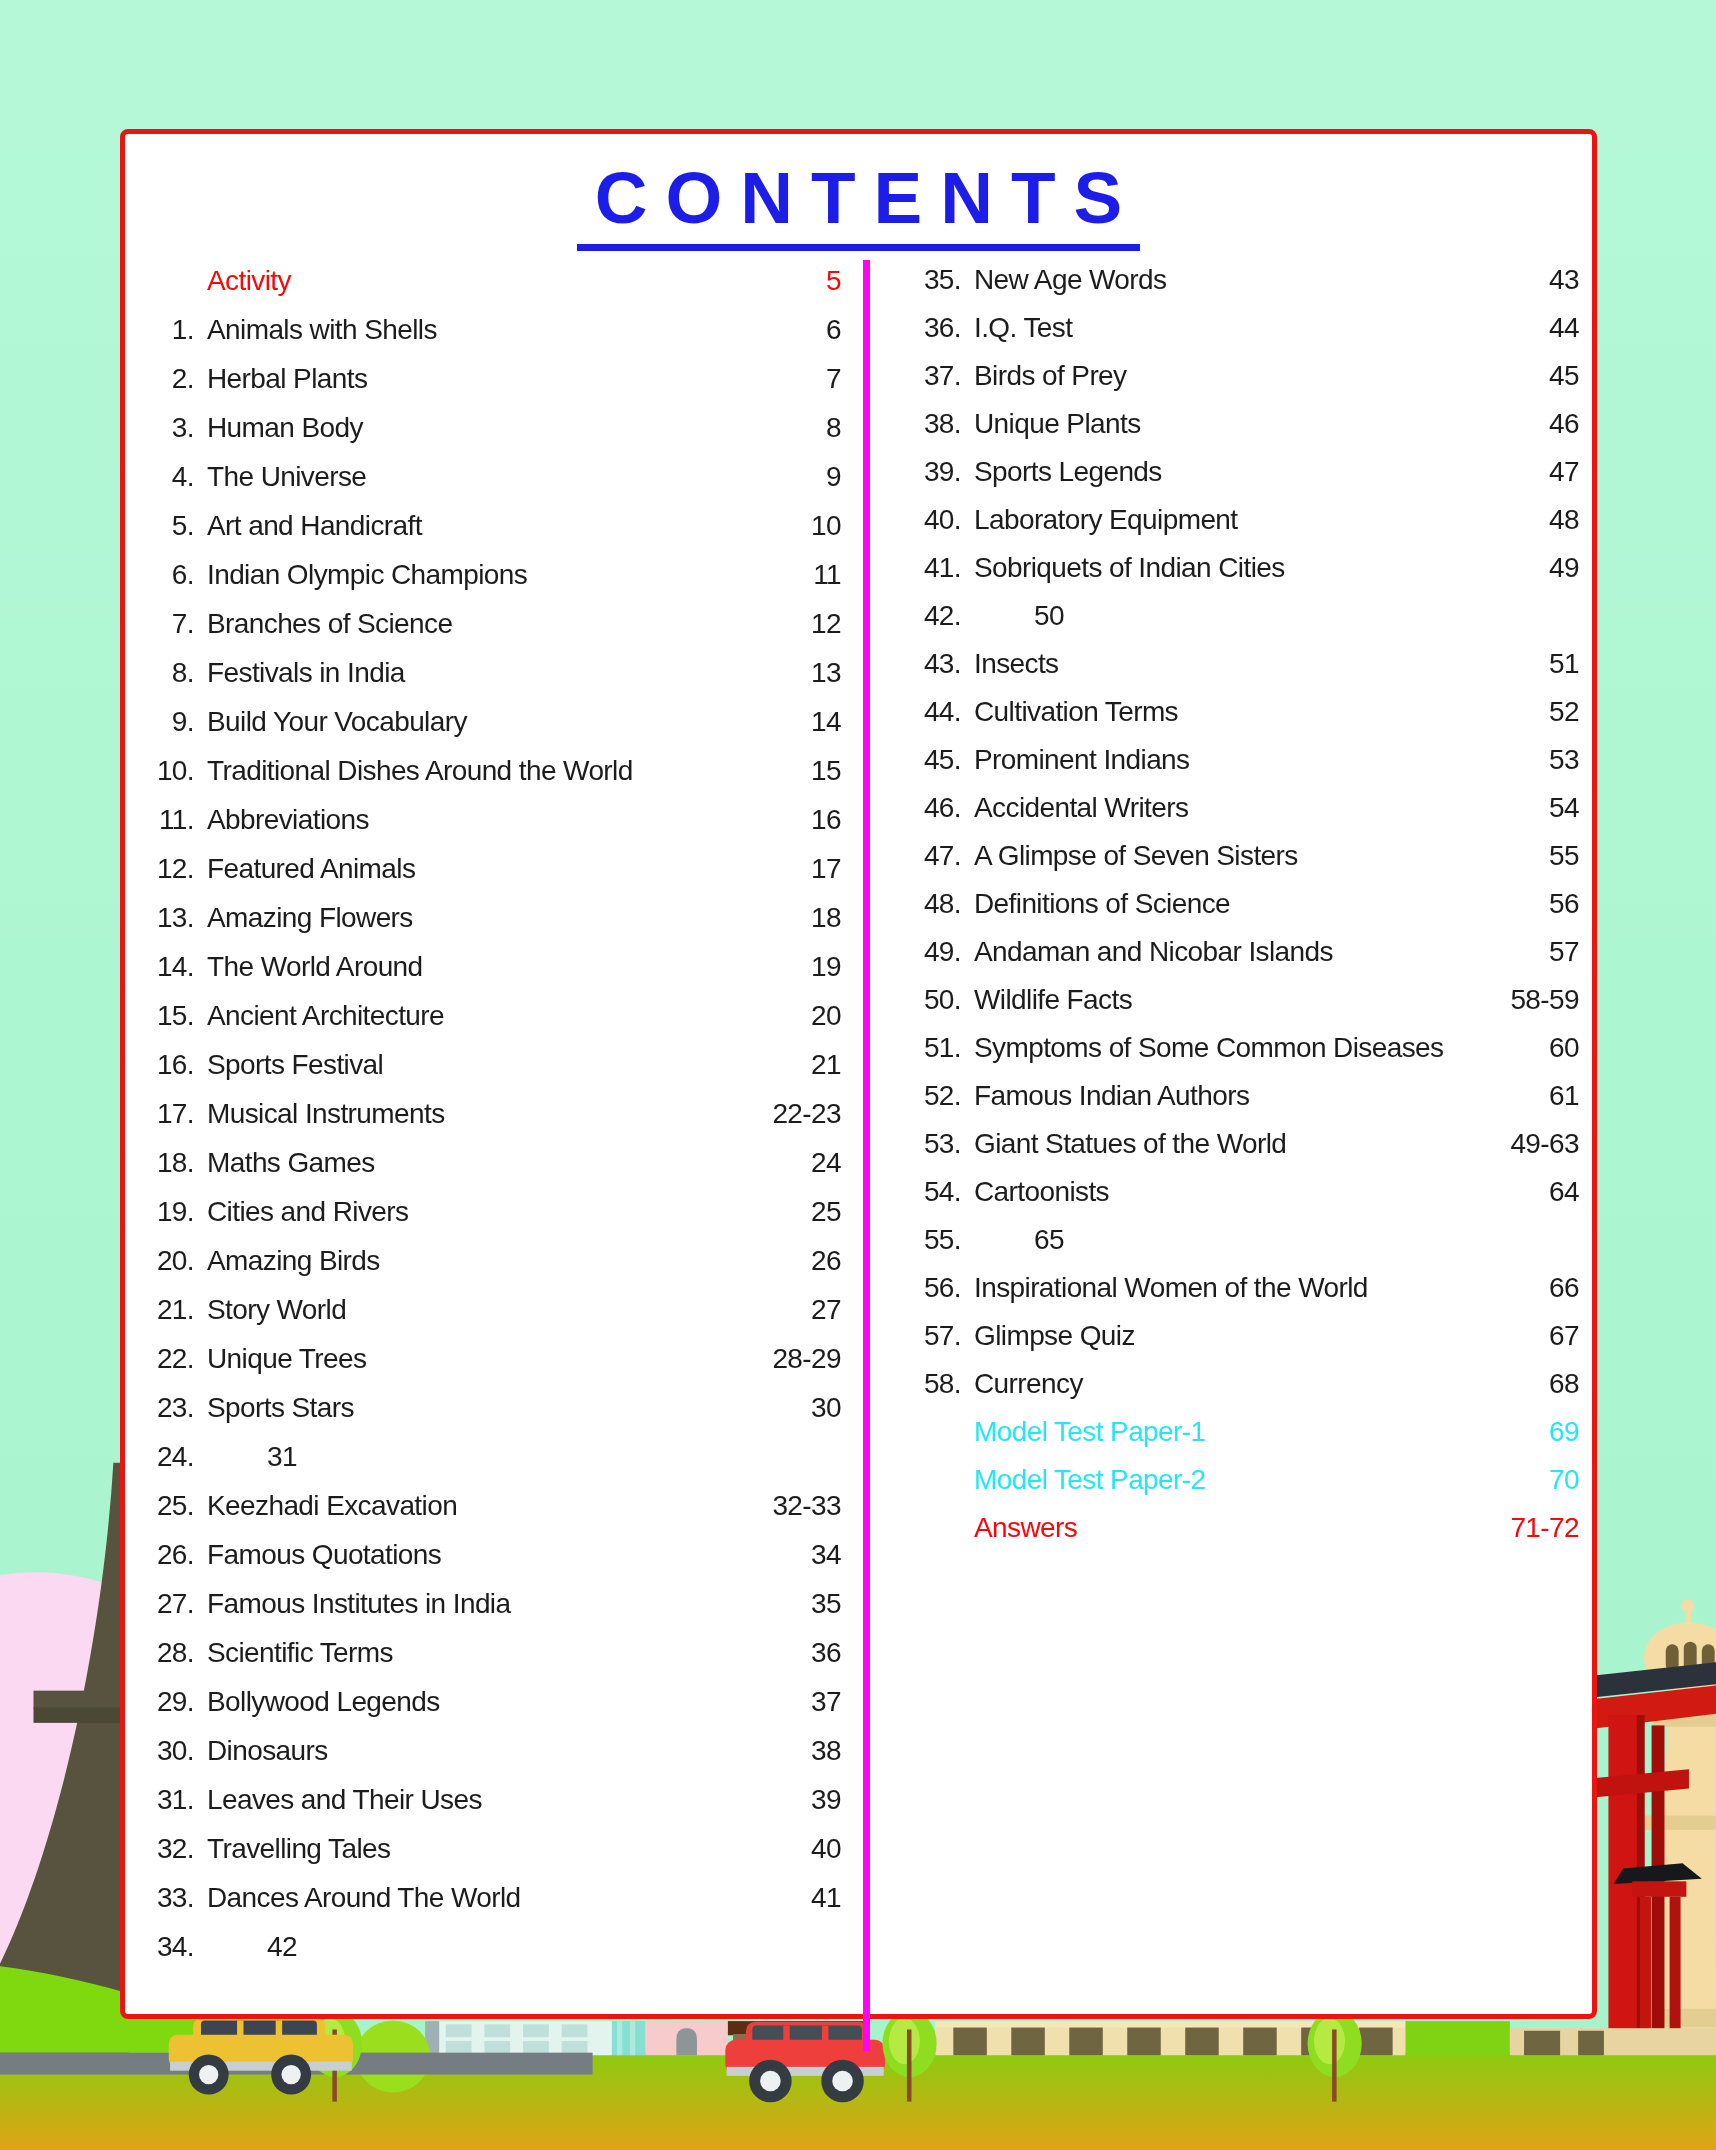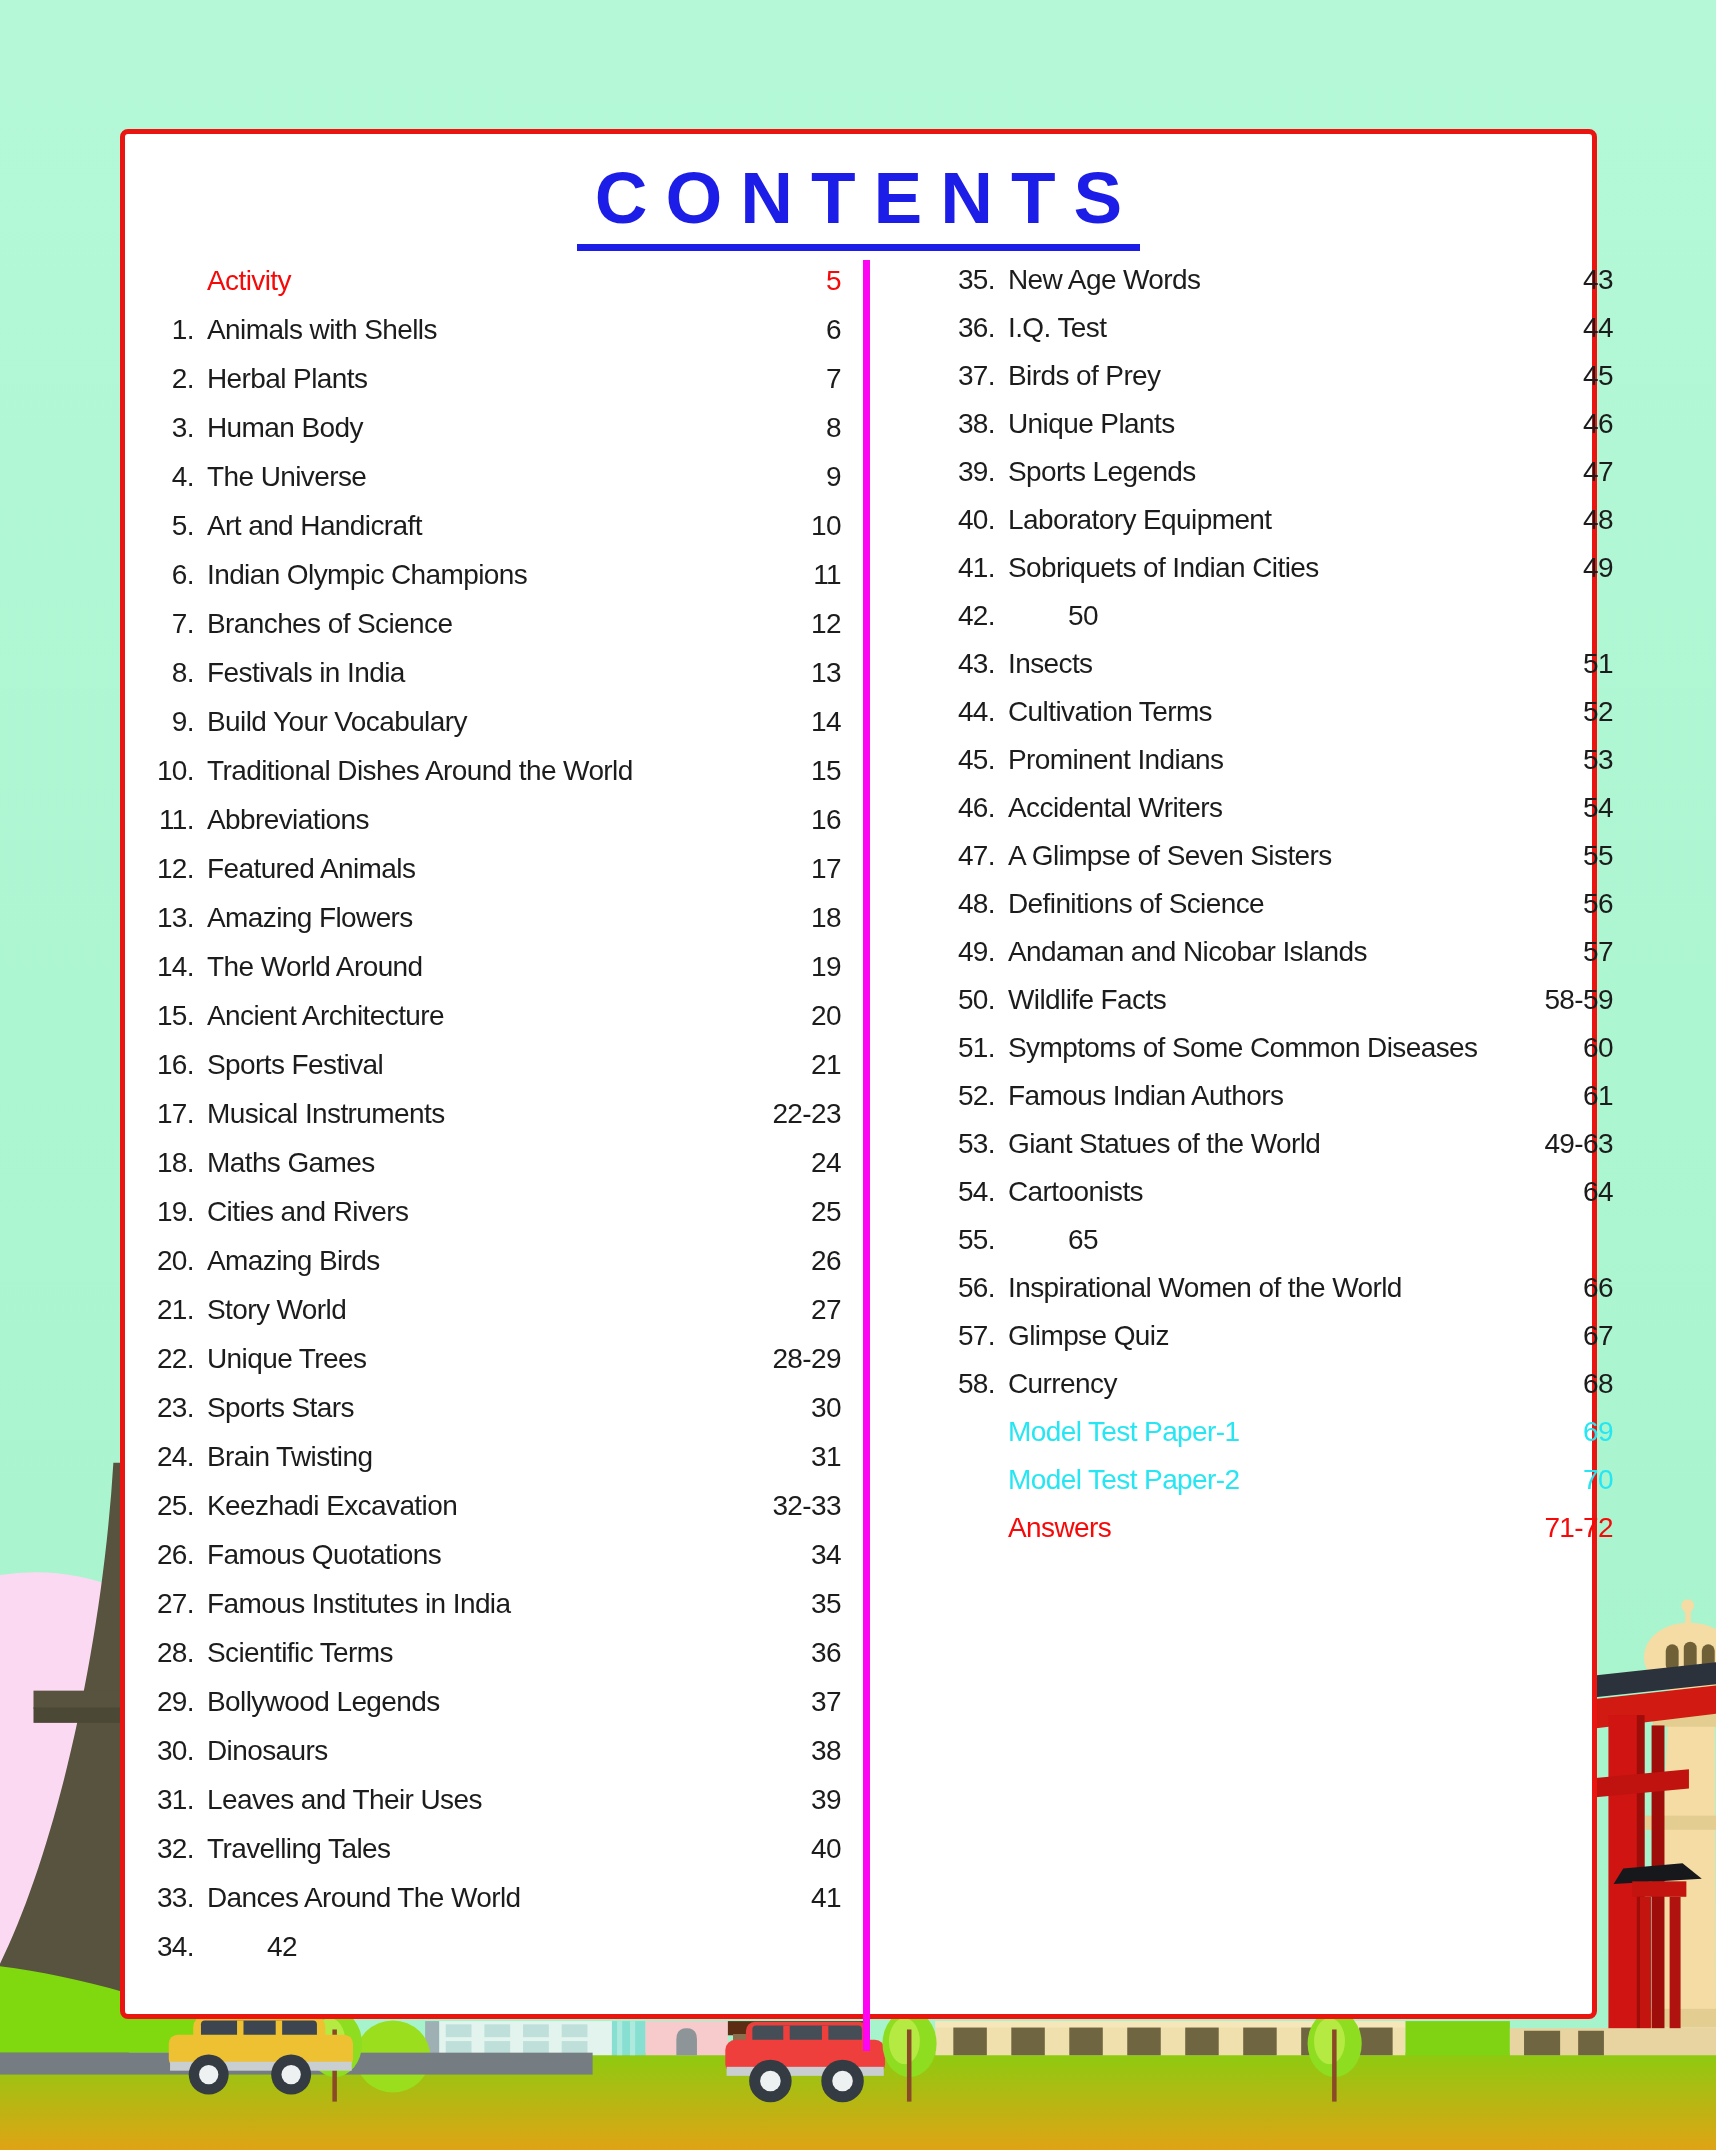--- a/index.html
+++ b/index.html
@@ -21,21 +21,21 @@
     display:inline-block;font-size:73px;font-weight:800;line-height:1.05;
     color:#1d1de8;letter-spacing:18px;padding:0 0 7.7px 18px;
     border-bottom:7.7px solid #1d1de8;white-space:nowrap;
   }
   .divider{
     position:absolute;left:863px;top:260px;width:7px;height:1791px;
     background:#fd05f3;z-index:4;
   }
   .toc-col{position:absolute;top:122px;display:flex;flex-direction:column;}
   .col-left{left:0;width:716px;}
-  .col-right{left:801px;width:687px;}
+  .col-right{left:767px;width:687px;}
   .toc-row{display:flex;align-items:baseline;white-space:nowrap;
     font-size:28px;letter-spacing:-0.6px;}
   .col-left .toc-row{height:49px;line-height:49px;align-items:center;}
   .col-right .toc-row{height:48px;line-height:48px;}
   .toc-row .num{flex:none;width:69px;text-align:right;}
   .toc-row .label{flex:1;margin-left:13px;text-align:left;overflow:hidden;}
   .toc-row .pages{flex:none;min-width:103px;text-align:right;}
   .c-red{color:#f60909;}
   .c-cyan{color:#25e6f2;}
 </style>
@@ -290,21 +290,20 @@
         <span class="label">Unique Trees</span>
         <span class="pages">28-29</span>
       </div>
       <div class="toc-row">
         <span class="num">23.</span>
         <span class="label">Sports Stars</span>
         <span class="pages">30</span>
       </div>
       <div class="toc-row">
         <span class="num">24.</span>
-        <span class="label">Brain Twisting</span>
         <span class="pages">31</span>
       </div>
       <div class="toc-row">
         <span class="num">25.</span>
         <span class="label">Keezhadi Excavation</span>
         <span class="pages">32-33</span>
       </div>
       <div class="toc-row">
         <span class="num">26.</span>
         <span class="label">Famous Quotations</span>

